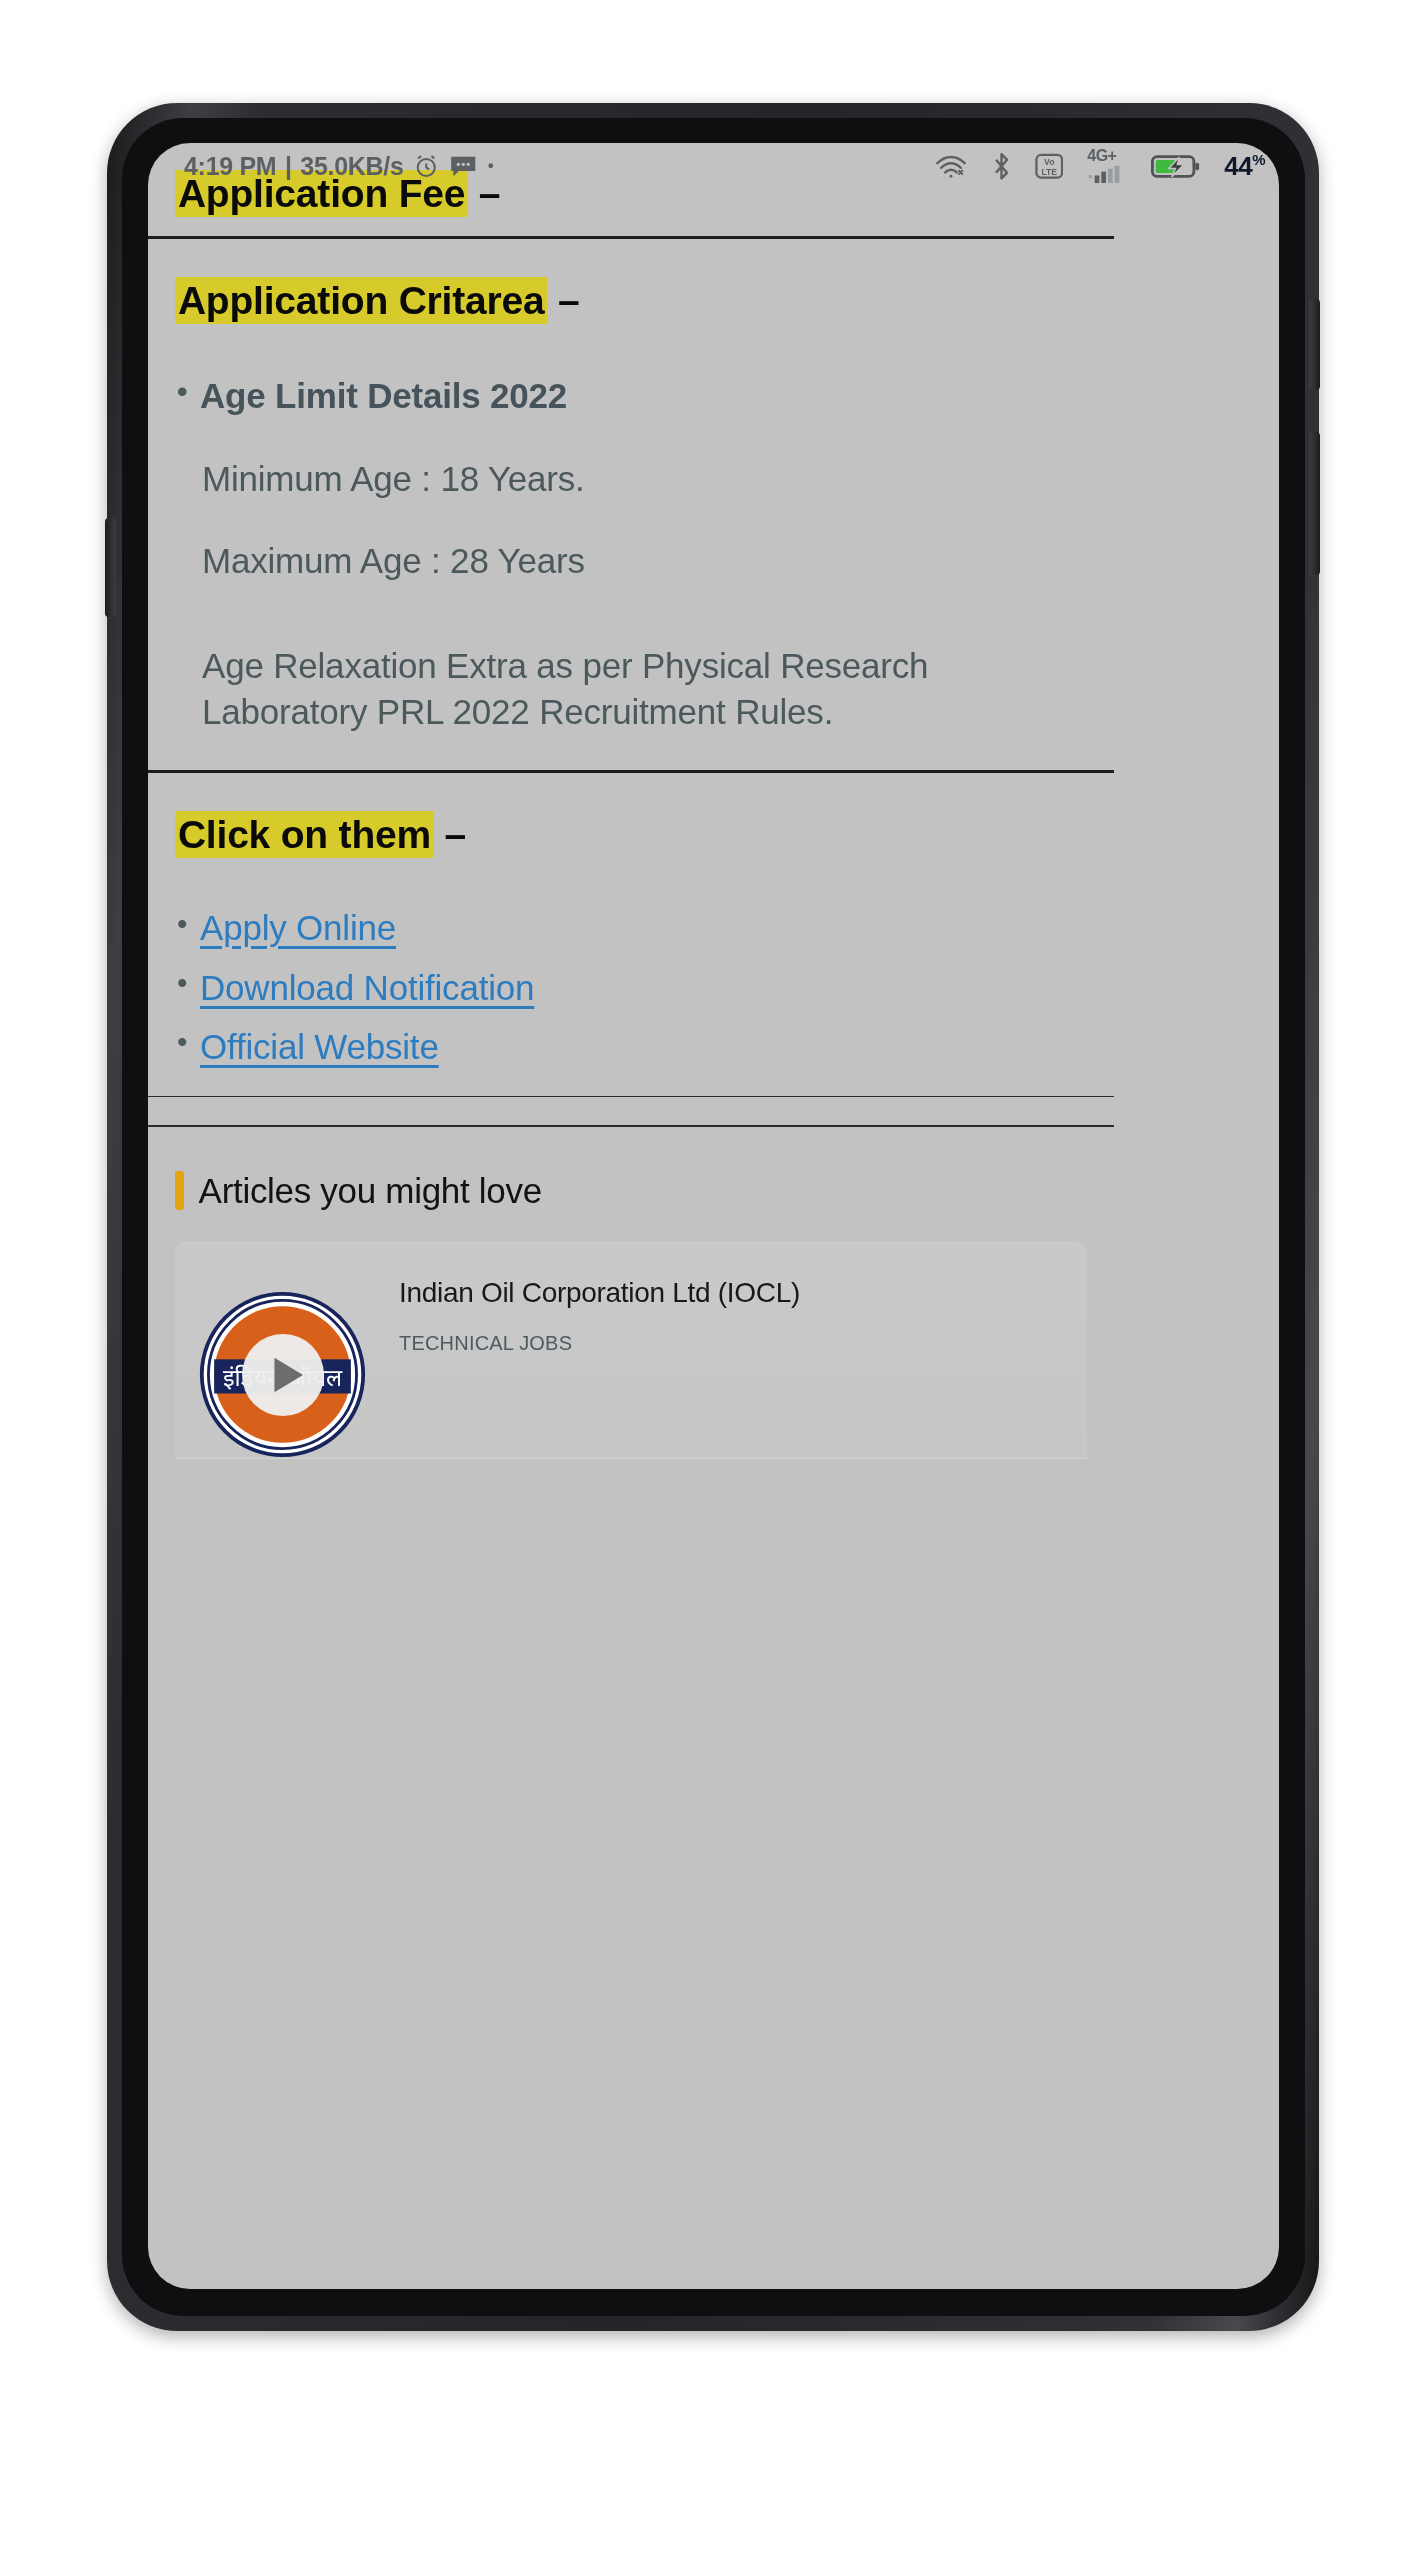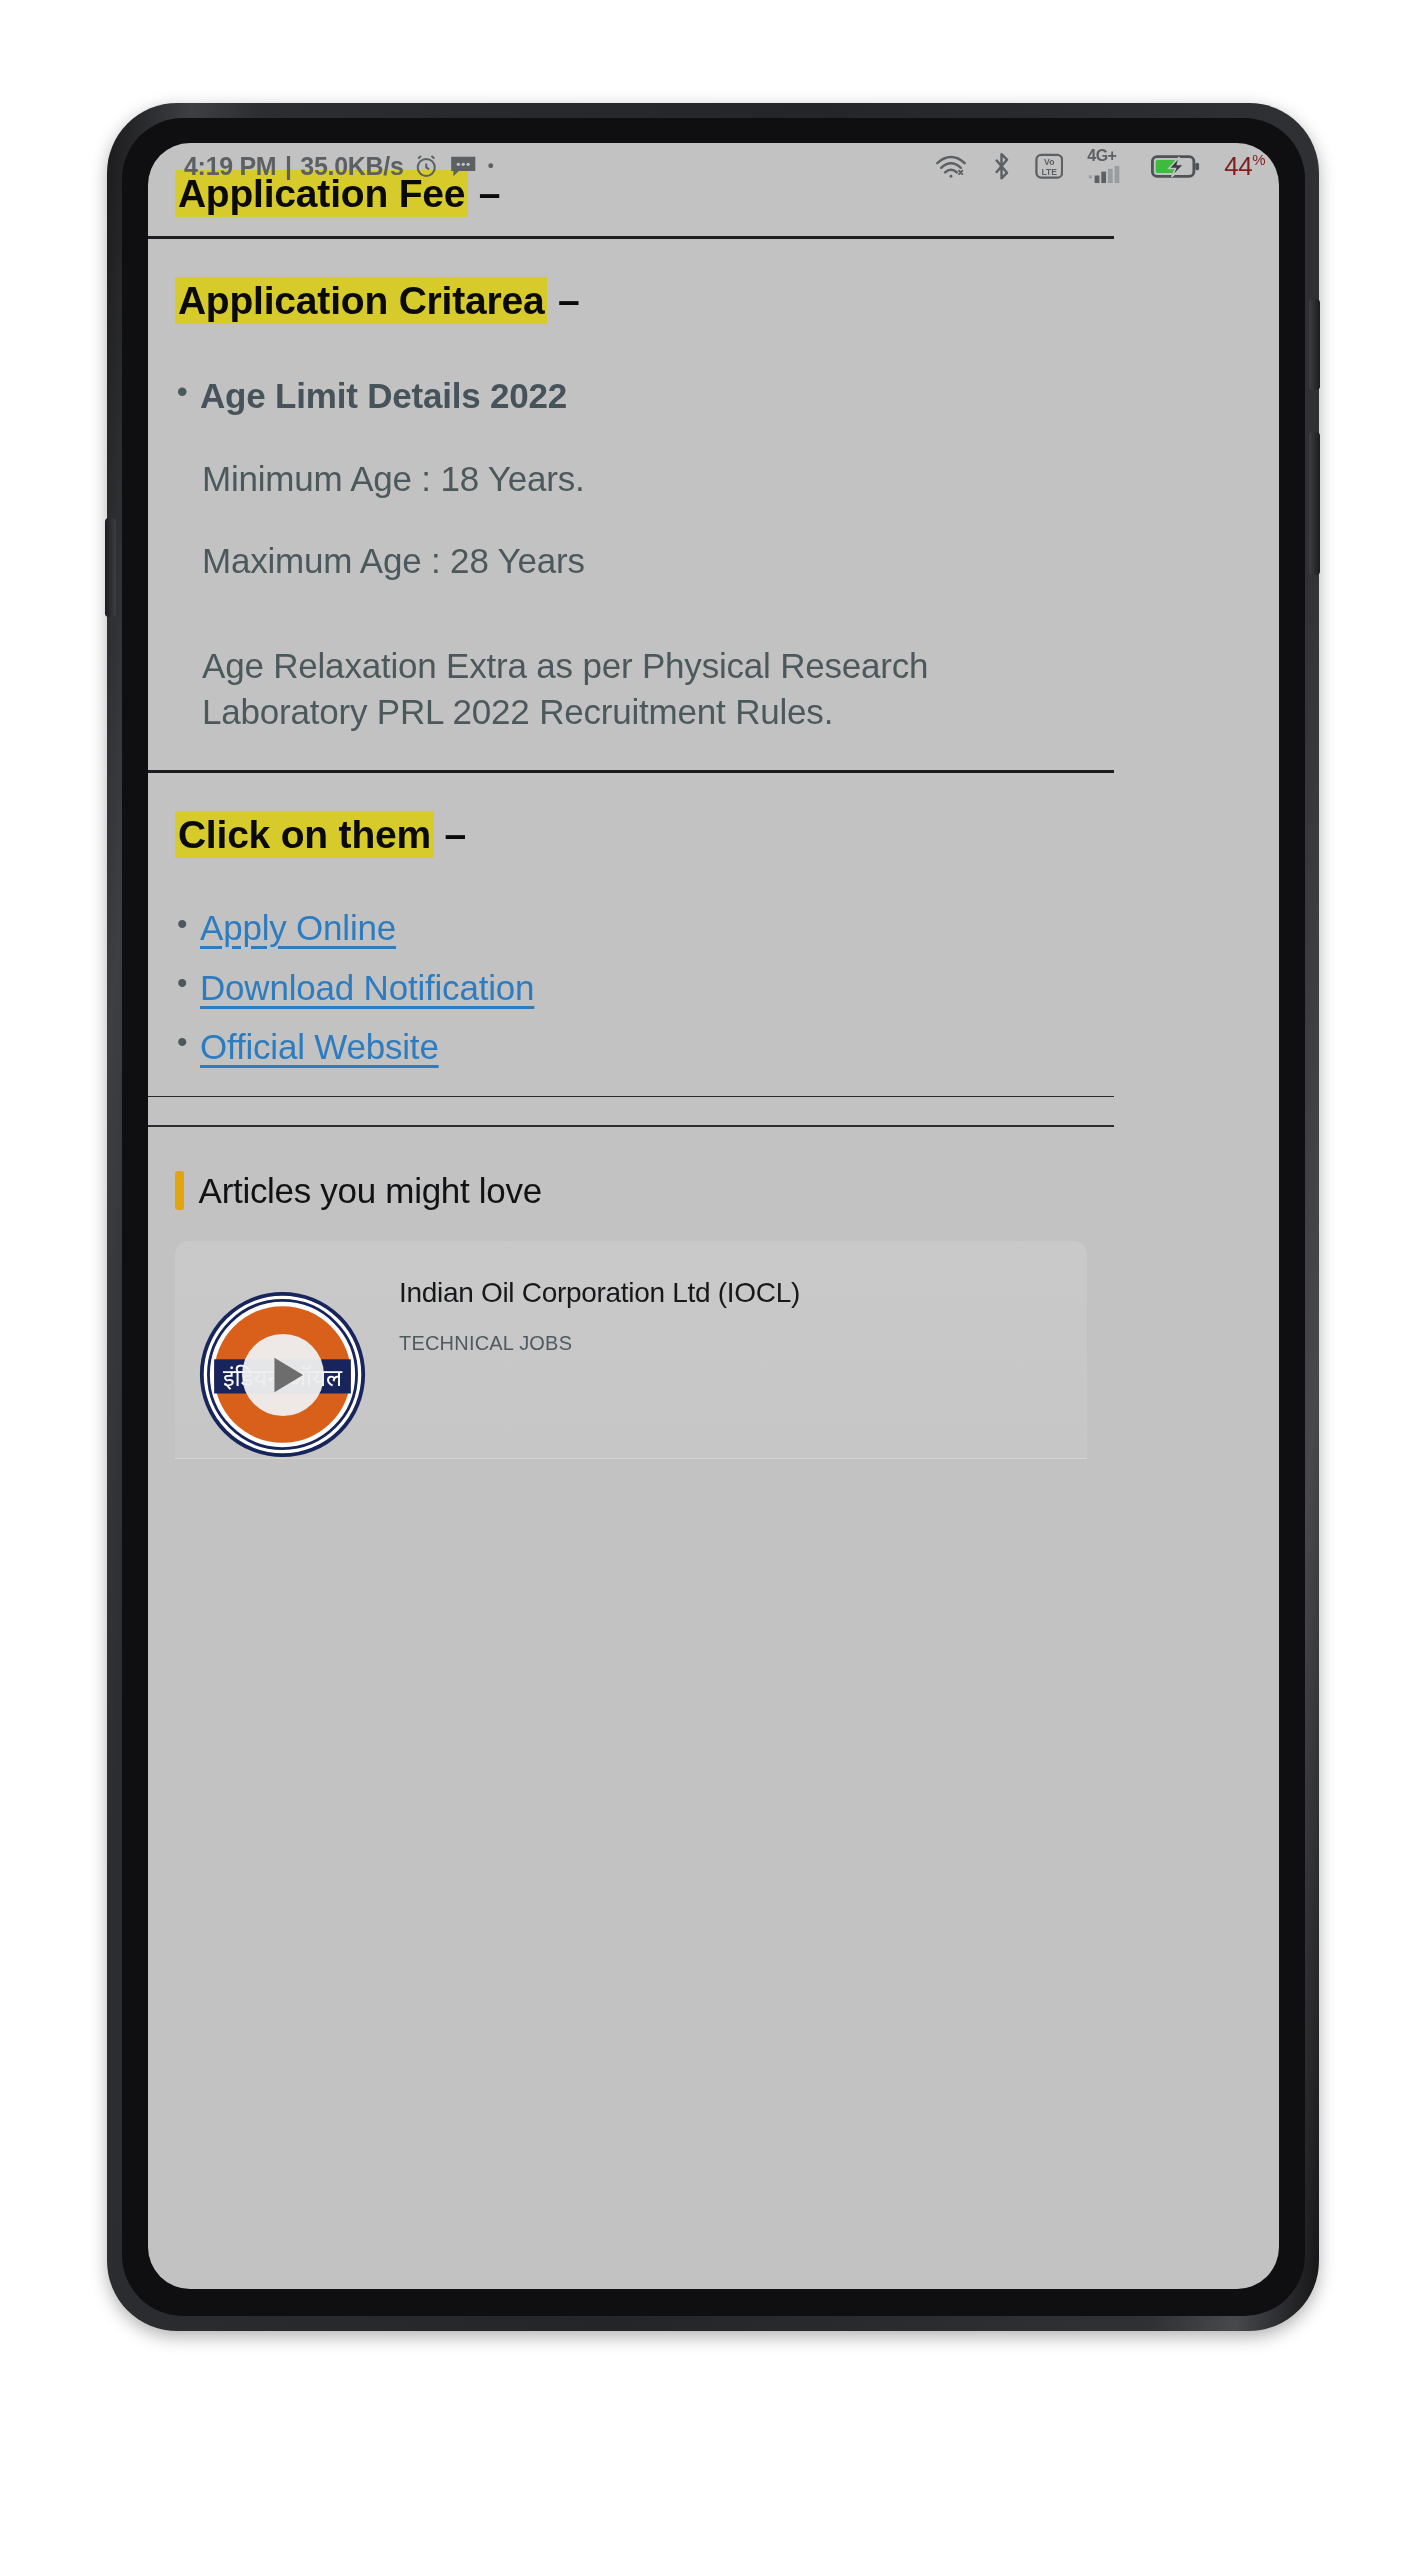--- a/index.html
+++ b/index.html
@@ -94,22 +94,22 @@
   }
   #status-right {
     display: flex;
     align-items: center;
     gap: 24px;
     color: #5c6063;
   }
   .sb-icon { display: flex; align-items: center; }
   .battery-pct {
     font-size: 26px;
-    font-weight: normal;
-    color: #7f1d1d;
+    font-weight: bold;
+    color: #0f172a;
     letter-spacing: -0.5px;
   }
   .battery-pct sup { font-size: 15px; }
 
   
   #content {
     position: absolute;
     left: 0;
     top: 0;
     width: 966px;

